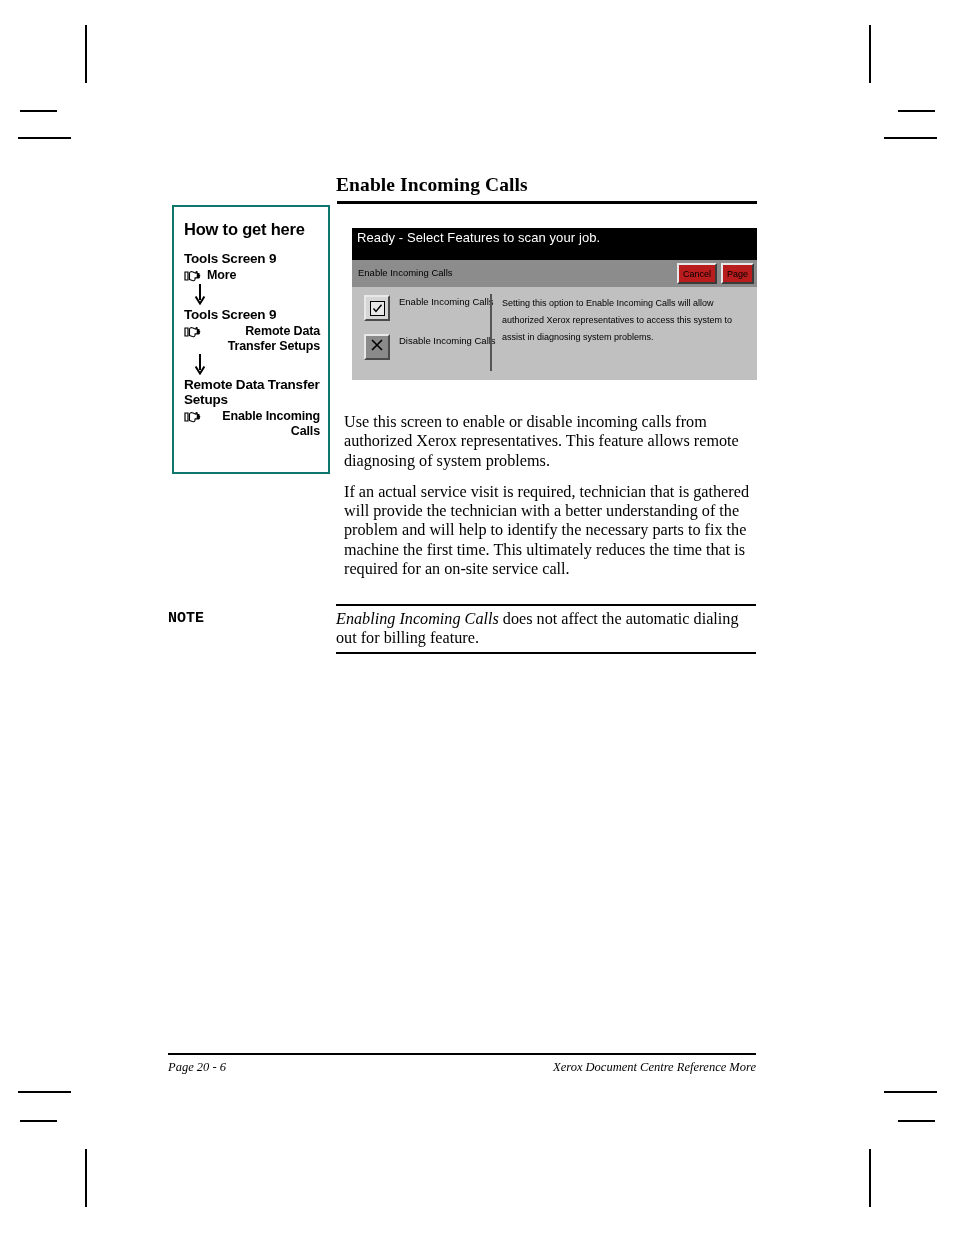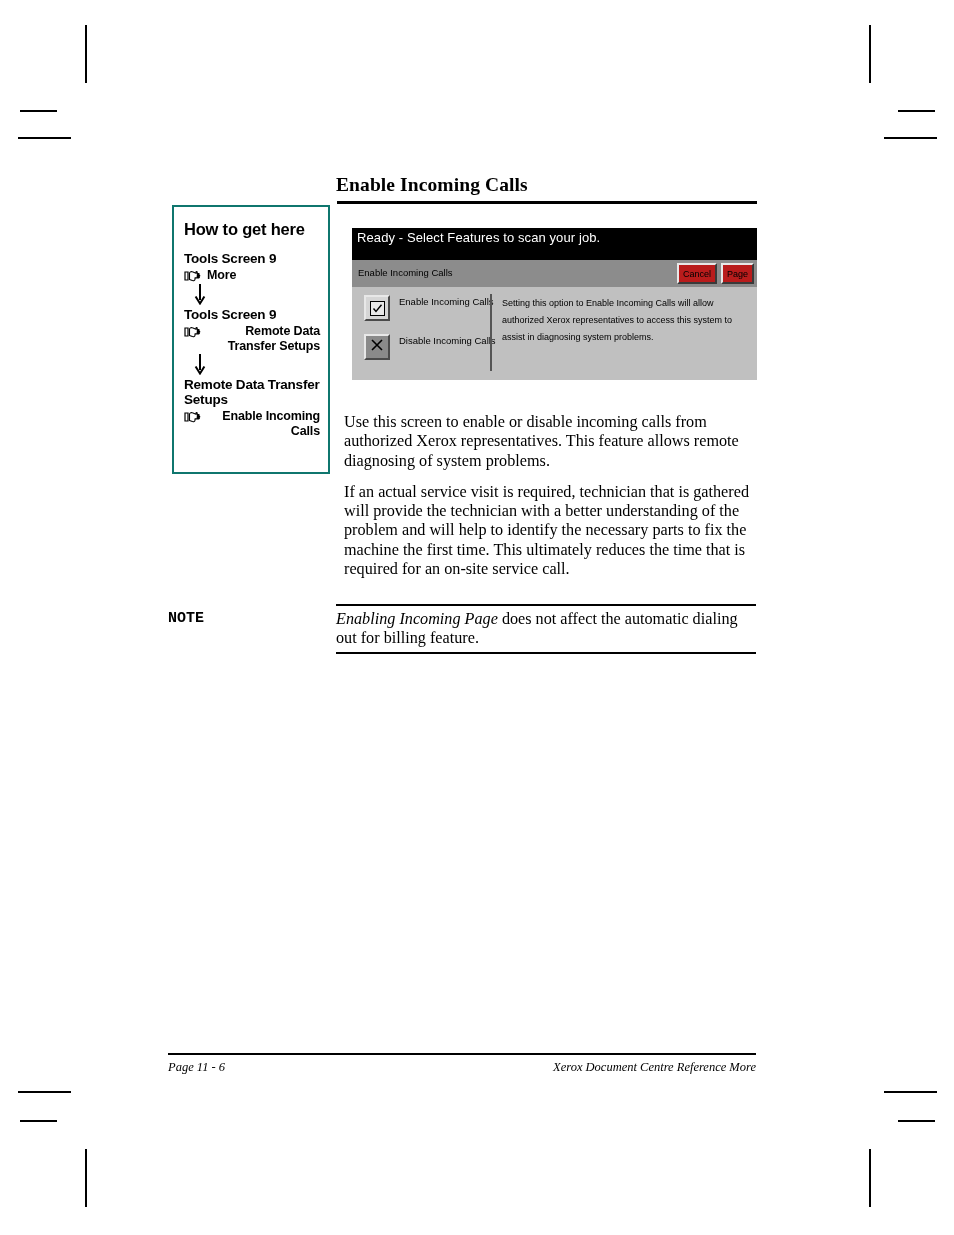--- a/index.html
+++ b/index.html
@@ -407,18 +407,18 @@
   </div>
 </div>
 
 <div class="body-col">
   <p>Use this screen to enable or disable incoming calls from authorized Xerox representatives. This feature allows remote diagnosing of system problems.</p>
   <p>If an actual service visit is required, technician that is gathered will provide the technician with a better understanding of the problem and will help to identify the necessary parts to fix the machine the first time. This ultimately reduces the time that is required for an on-site service call.</p>
 </div>
 
 <div class="note-rule-top"></div>
 <div class="note-label">NOTE</div>
-<div class="note-body"><em>Enabling Incoming Page</em><span> does not affect the automatic dialing out for billing feature.</span></div>
+<div class="note-body"><em>Enabling Incoming Calls</em><span> does not affect the automatic dialing out for billing feature.</span></div>
 <div class="note-rule-bottom"></div>
 
 <div class="footer-rule"></div>
-<div class="footer-left">Page 11 - 6</div>
+<div class="footer-left">Page 20 - 6</div>
 <div class="footer-right">Xerox Document Centre Reference More</div>
 
 </body></html>

